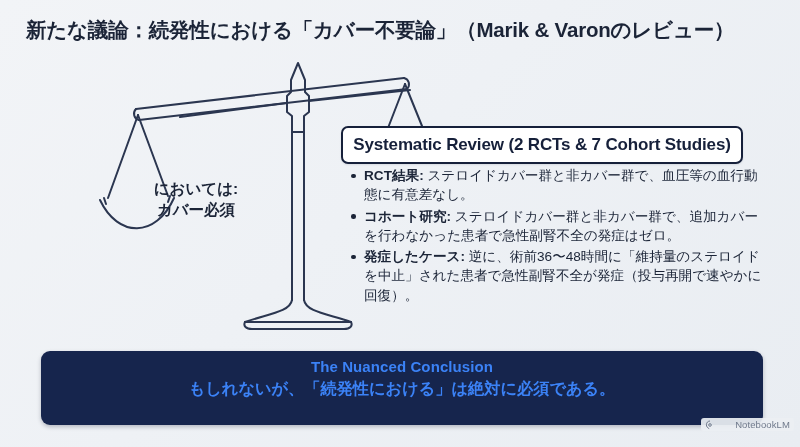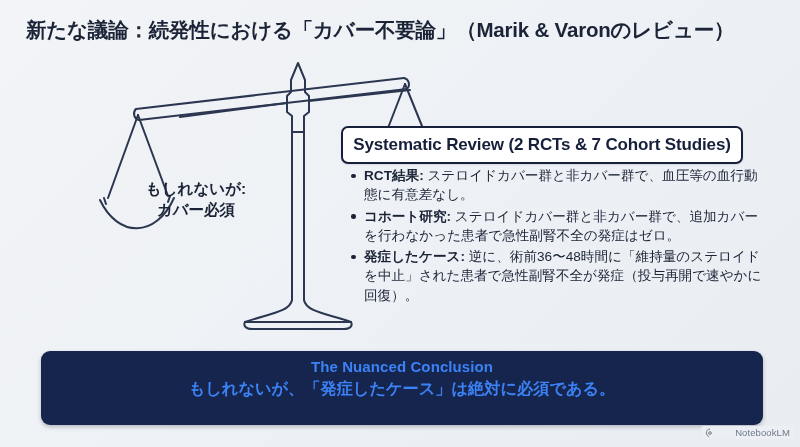--- a/index.html
+++ b/index.html
@@ -134,21 +134,21 @@
     font-size: 16.2px;
     font-weight: bold;
     line-height: 1.33;
   }
   #conclusion-body div { white-space: nowrap; }
 
   
   #watermark {
     position: absolute;
     right: 6px;
-    bottom: 8px;
+    bottom: 16px;
     display: flex;
     align-items: center;
     gap: 20px;
     font-size: 9.5px;
     color: #707a8c;
     letter-spacing: 0.1px;
     background: rgba(236,239,243,0.92);
     padding: 1px 4px;
     border-radius: 3px;
   }
@@ -187,21 +187,21 @@
       <path d="M405,84 L422,126"></path>
 
       <path d="M292,300 C290,312 268,314 245,322"></path>
       <path d="M304,300 C306,312 328,314 351,322"></path>
       <path d="M245,322 L351,322"></path>
       <path d="M245,322 C243,326 246,329 252,329 L344,329 C350,329 353,326 351,322"></path>
     </g>
   </svg>
 
   <div id="left-caption">
-    <div>もしれないが:</div>
+    <div>においては:</div>
     <div>カバー必須</div>
   </div>
 
   <div id="sr-box">
     <span id="sr-box-label">Systematic Review (2 RCTs &amp; 7 Cohort Studies)</span>
   </div>
 
   <ul id="bullets">
     <li>
       <span class="b-lead">RCT結果:</span><span> ステロイドカバー群と非カバー群で、血圧等の血行動態に有意差なし。</span>
@@ -210,21 +210,21 @@
       <span class="b-lead">コホート研究:</span><span> ステロイドカバー群と非カバー群で、追加カバーを行わなかった患者で急性副腎不全の発症はゼロ。</span>
     </li>
     <li>
       <span class="b-lead">発症したケース:</span><span> 逆に、術前36〜48時間に「維持量のステロイドを中止」された患者で急性副腎不全が発症（投与再開で速やかに回復）。</span>
     </li>
   </ul>
 
   <div id="conclusion">
     <div id="conclusion-title">The Nuanced Conclusion</div>
     <div id="conclusion-body">
-      <div>もしれないが、「発症したケース」は絶対に必須である。</div>
+      <div>もしれないが、「続発性における」は絶対に必須である。</div>
     </div>
   </div>
 
   <div id="watermark">
     <svg width="10" height="10" viewBox="0 0 10 10">
       <path d="M5,1 C3,1 1.4,2.6 1.4,4.8 C1.4,6.6 2.6,8 4.2,8.6" fill="none" stroke="#707a8c" stroke-width="1"></path>
       <circle cx="5" cy="5" r="1.3" fill="none" stroke="#707a8c" stroke-width="1"></circle>
     </svg>
     <span>NotebookLM</span>
   </div>

